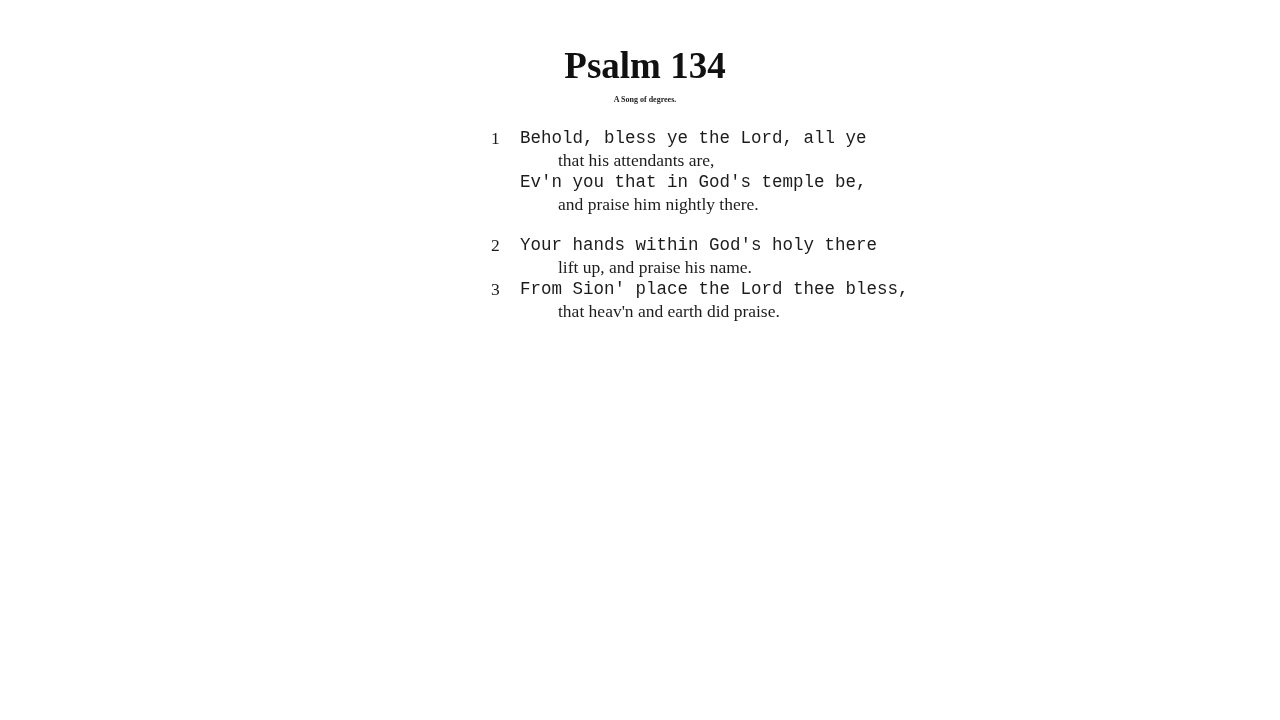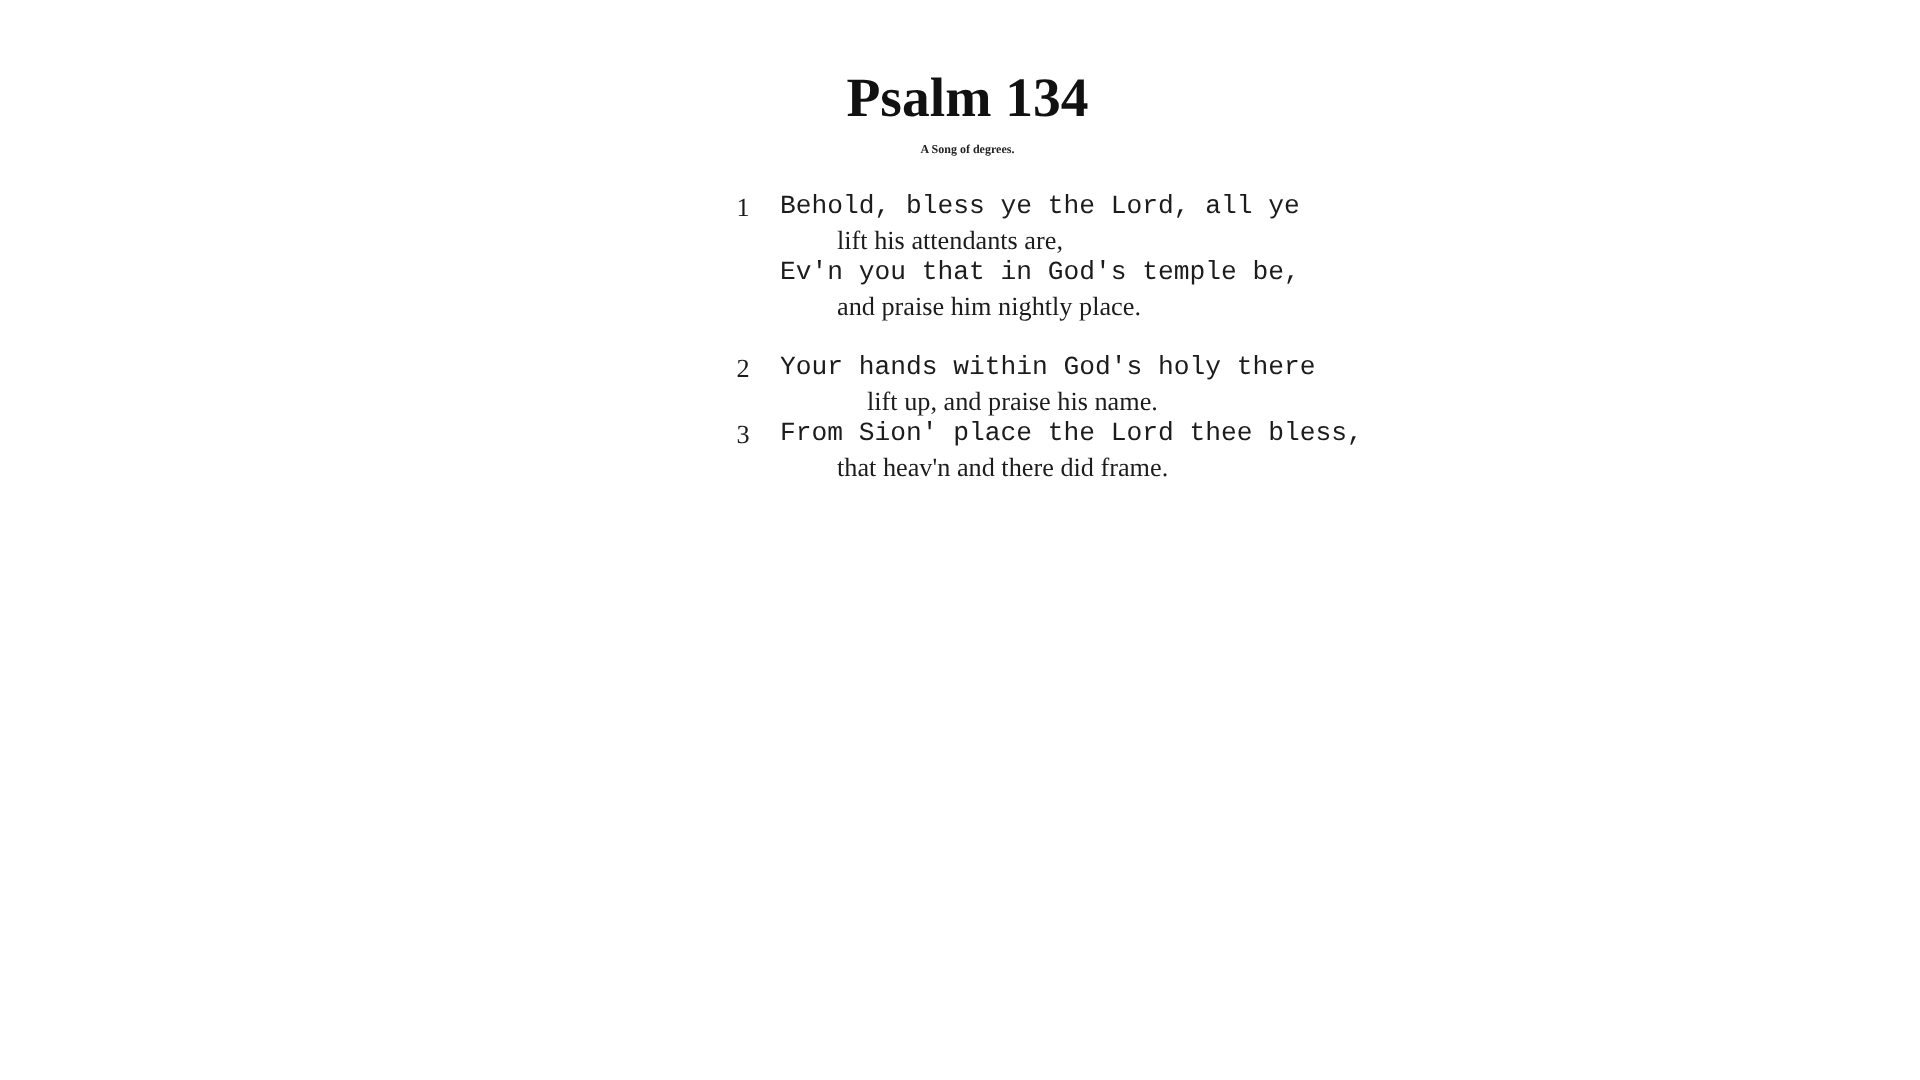--- a/index.html
+++ b/index.html
@@ -17,28 +17,28 @@
   </style>
 </head>
 <body>
 
 <div class="title">Psalm 134</div>
 <div class="subtitle">A Song of degrees.</div>
 
 <div class="verse" style="top:127px;">
   <span class="line num" style="top:0;">1</span>
   <span class="line l1" style="top:0;">Behold, bless ye the Lord, all ye</span>
-  <span class="line l2" style="top:22px;">lift his attendants are,</span>
+  <span class="line l2" style="top:22px;">that his attendants are,</span>
   <span class="line l1" style="top:44px;">Ev'n you that in God's temple be,</span>
-  <span class="line l2" style="top:66px;">and praise him nightly place.</span>
+  <span class="line l2" style="top:66px;">and praise him nightly there.</span>
 </div>
 
 <div class="verse" style="top:234px;">
   <span class="line num" style="top:0;">2</span>
   <span class="line l1" style="top:0;">Your hands within God's holy there</span>
-  <span class="line l2" style="top:22px;margin-left:20px;">lift up, and praise his name.</span>
+  <span class="line l2" style="top:22px;">lift up, and praise his name.</span>
 </div>
 
 <div class="verse" style="top:278px;">
   <span class="line num" style="top:0;">3</span>
   <span class="line l1" style="top:0;">From Sion' place the Lord thee bless,</span>
-  <span class="line l2" style="top:22px;">that heav'n and there did frame.</span>
+  <span class="line l2" style="top:22px;">that heav'n and earth did praise.</span>
 </div>
 
 </body></html>

